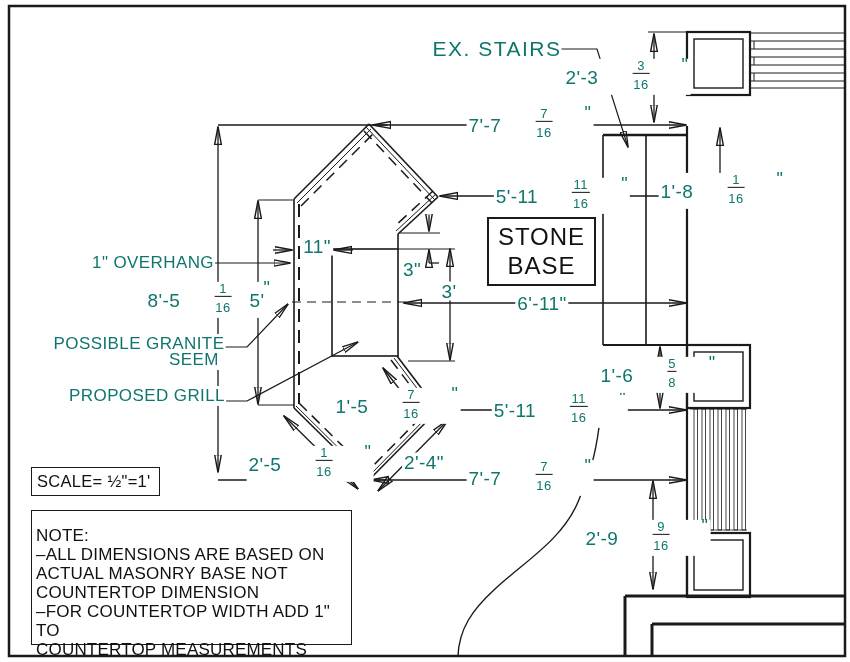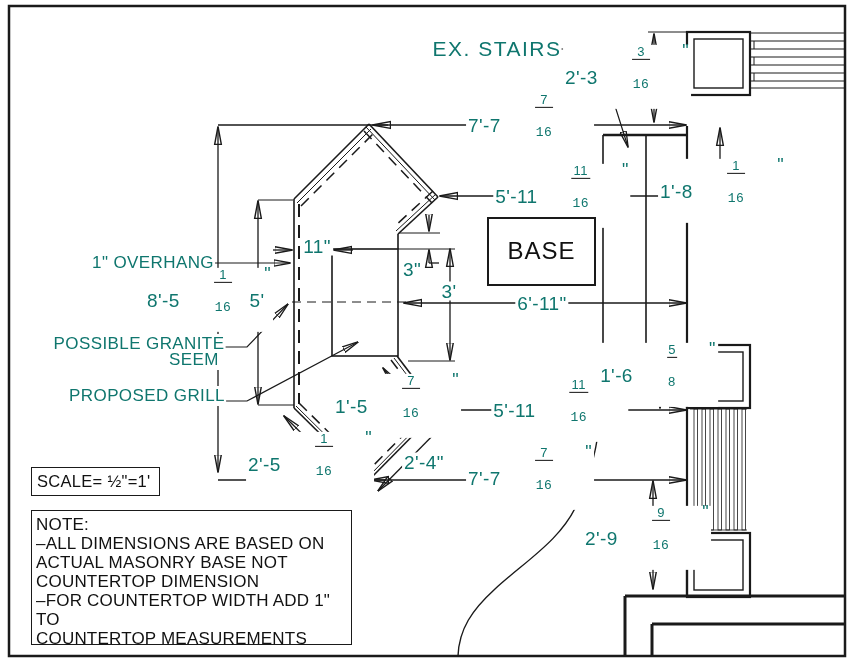--- a/index.html
+++ b/index.html
@@ -6,32 +6,32 @@
   #sheet{position:relative;width:850px;height:662px;background:#fff;overflow:hidden;
          font-family:"Liberation Sans",sans-serif;color:#111;}
   #sheet svg{position:absolute;left:0;top:0;}
   svg line,svg path,svg polyline,svg rect{stroke:#1a1a1a;fill:none;}
   .lbl{position:absolute;transform:translate(-50%,-50%);white-space:nowrap;color:#0f766e;}
   .dim{display:flex;align-items:center;background:#fff;padding:0 2px;
        font-size:19px;letter-spacing:.4px;line-height:1;gap:32px;}
   .fr{display:inline-flex;flex-direction:column;font-size:13px;line-height:1.05;
       text-align:center;margin-left:2px;}
   .fr .n{border-bottom:1.4px solid #111;padding:0 1px;}
-  .fr .d{padding:18px 1px;font-family:Liberation Mono, monospace;}
+  .fr .d{padding:4px 1px;}
   .q{align-self:flex-start;margin-top:-3px;font-size:18px;}
   .anno{font-size:17px;letter-spacing:.4px;background:#fff;padding:0 1px;}
   .big{font-size:21px;letter-spacing:1.5px;background:#fff;}
   .titlebox{position:absolute;border:2px solid #1a1a1a;background:#fff;
             display:flex;flex-direction:column;align-items:center;justify-content:center;
             font-size:24px;letter-spacing:1px;line-height:1.18;}
   .deckbox{letter-spacing:3px;}
   .scalebox{position:absolute;left:31px;top:467px;width:129px;height:29px;border:1.6px solid #1a1a1a;
             display:flex;align-items:center;padding-left:5px;font-size:16.5px;letter-spacing:.3px;box-sizing:border-box;}
   .notebox{position:absolute;left:31px;top:510px;width:321px;height:135px;border:1.6px solid #1a1a1a;
-           box-sizing:border-box;padding:4px 0 0 4px;font-size:17px;line-height:19px;letter-spacing:.2px;}
+           box-sizing:border-box;padding:15px 0 0 4px;font-size:17px;line-height:19px;letter-spacing:.2px;}
 </style>
 </head>
 <body>
 
 <div id="sheet">
 
 <svg width="850" height="662" viewBox="0 0 850 662">
   <defs>
     <marker id="ah" viewBox="0 0 13 6" refX="12.5" refY="3" markerWidth="14" markerHeight="7" orient="auto-start-reverse">
           <path d="M0,0.6 L13,3 L0,5.4 Z" fill="#1a1a1a" stroke="none"></path>
@@ -304,20 +304,21 @@
   <span>POSSIBLE GRANITE</span>
 </div>
 <div class="lbl anno" style="left:194px;top:360px;">
   <span>SEEM</span>
 </div>
 <div class="lbl anno" style="left:147px;top:396px;">
   <span>PROPOSED GRILL</span>
 </div>
 
 <div class="titlebox" style="left:487px;top:217px;width:105px;height:65px;">
+  <span>STONE</span>
   <span>BASE</span>
 </div>
 
 <div class="scalebox">
   <span>SCALE=  ½"=1'</span>
 </div>
 
 <div class="notebox">
   <div>NOTE:</div>
   <div>–ALL DIMENSIONS ARE BASED ON</div>

